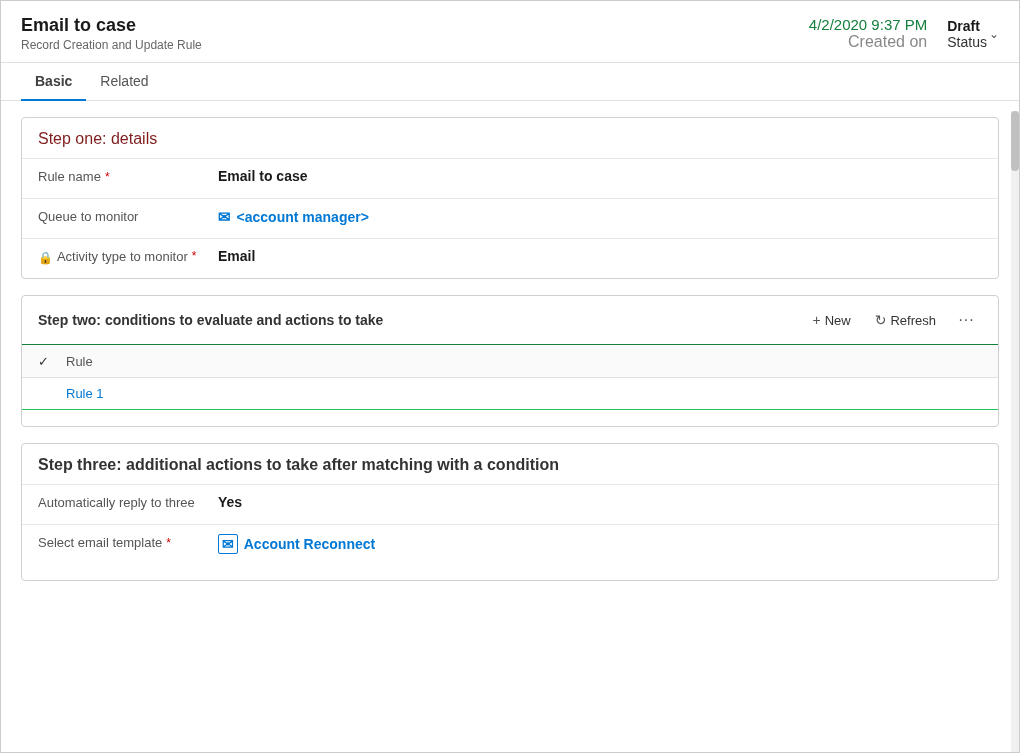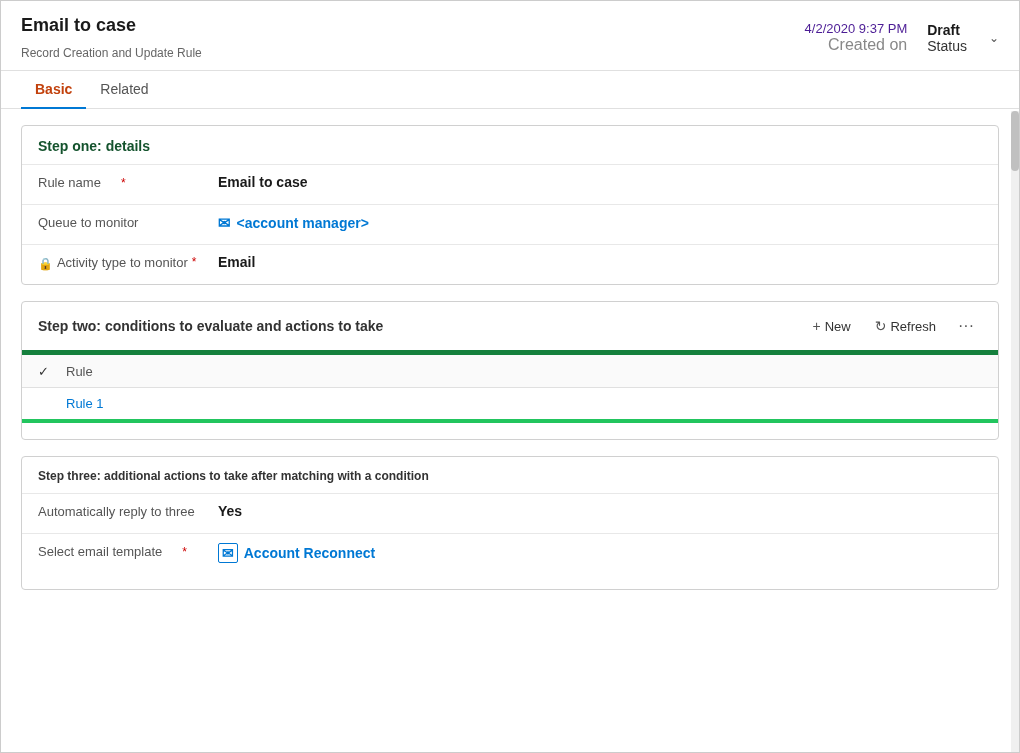--- a/index.html
+++ b/index.html
@@ -24,47 +24,47 @@
 
     .header-left .title {
       font-size: 18px;
       font-weight: 700;
       color: #1a1a1a;
     }
 
     .header-left .subtitle {
       font-size: 12px;
       color: #666;
-      margin-top: 10px;
+      margin-top: 2px;
     }
 
     .header-right {
       display: flex;
       align-items: center;
       gap: 20px;
     }
 
     .header-meta {
       text-align: right;
     }
 
     .header-meta .meta-value {
-      font-size: 13px;
-      color: #4c1d95;
+      font-size: 15px;
+      color: #15803d;
     }
 
     .header-meta .meta-label {
       font-size: 16px;
       color: #888;
     }
 
     .header-status {
       display: flex;
       align-items: center;
-      gap: 22px;
+      gap: 2px;
     }
 
     .header-status .status-value {
       font-size: 14px;
       font-weight: 600;
       color: #1a1a1a;
     }
 
     .chevron-icon {
       font-size: 12px;
@@ -82,61 +82,61 @@
     .tab {
       padding: 10px 14px;
       font-size: 14px;
       color: #555;
       cursor: pointer;
       border-bottom: 2px solid transparent;
       margin-bottom: -1px;
     }
 
     .tab.active {
-      color: #c2410c;
+      color: #404040;
       border-bottom: 2px solid #0078d4;
       font-weight: 600;
     }
 
     .content {
       padding: 16px 20px;
       height: calc(753px - 120px);
       overflow-y: auto;
     }
 
     .section-box {
       border: 1px solid #d0d0d0;
       border-radius: 4px;
       margin-bottom: 16px;
       background: #fff;
     }
 
     .section-title {
-      font-size: 14px;
-      font-weight: 700;
-      color: #14532d;
+      font-size: 16px;
+      font-weight: 400;
+      color: #7f1d1d;
       padding: 12px 16px 10px 16px;
     }
 
     .field-row {
       display: flex;
       align-items: flex-start;
       padding: 8px 16px;
       border-top: 1px solid #e8e8e8;
       min-height: 40px;
     }
 
     .field-label {
       width: 180px;
       min-width: 180px;
       font-size: 13px;
       color: #555;
       display: flex;
       align-items: center;
-      gap: 20px;
+      gap: 4px;
       padding-top: 2px;
     }
 
     .field-required {
       color: #c00;
       font-size: 12px;
     }
 
     .field-value {
       flex: 1;
@@ -166,21 +166,21 @@
       color: #666;
       margin-top: 2px;
     }
 
     
     .step-two-header {
       display: flex;
       align-items: center;
       justify-content: space-between;
       padding: 10px 16px;
-      border-bottom: 5px solid #15803d;
+      border-bottom: 1px solid #15803d;
     }
 
     .step-two-title {
       font-size: 14px;
       font-weight: 600;
       color: #333;
     }
 
     .step-two-actions {
       display: flex;
@@ -235,37 +235,37 @@
     .col-name {
       font-size: 13px;
       color: #555;
       font-weight: 500;
     }
 
     .table-row {
       display: flex;
       align-items: flex-start;
       padding: 8px 16px;
-      border-bottom: 4px solid #22c55e;
+      border-bottom: 1px solid #22c55e;
     }
 
     .row-check {
       width: 28px;
     }
 
     .row-name {
       font-size: 13px;
       color: #0078d4;
       cursor: pointer;
       font-weight: 500;
     }
 
     
     .step-three-title {
-      font-size: 12px;
+      font-size: 16px;
       font-weight: 600;
       color: #333;
       padding: 12px 16px 10px 16px;
     }
 
     .scrollbar-track {
       position: absolute;
       right: 0;
       top: 110px;
       width: 8px;

